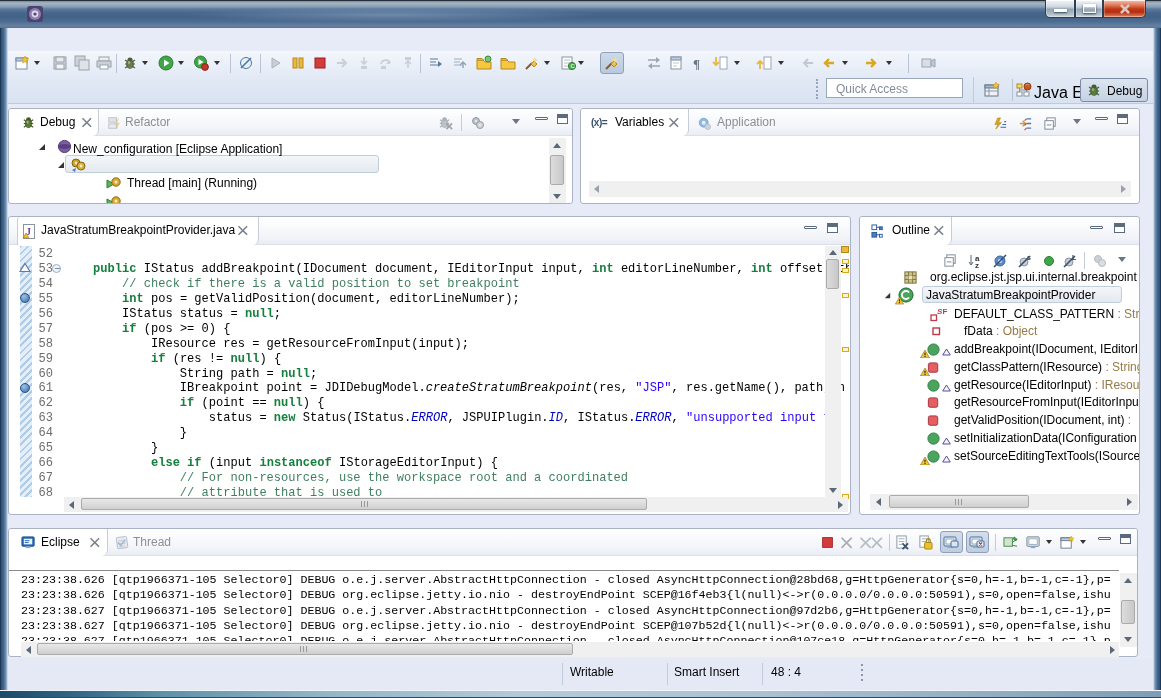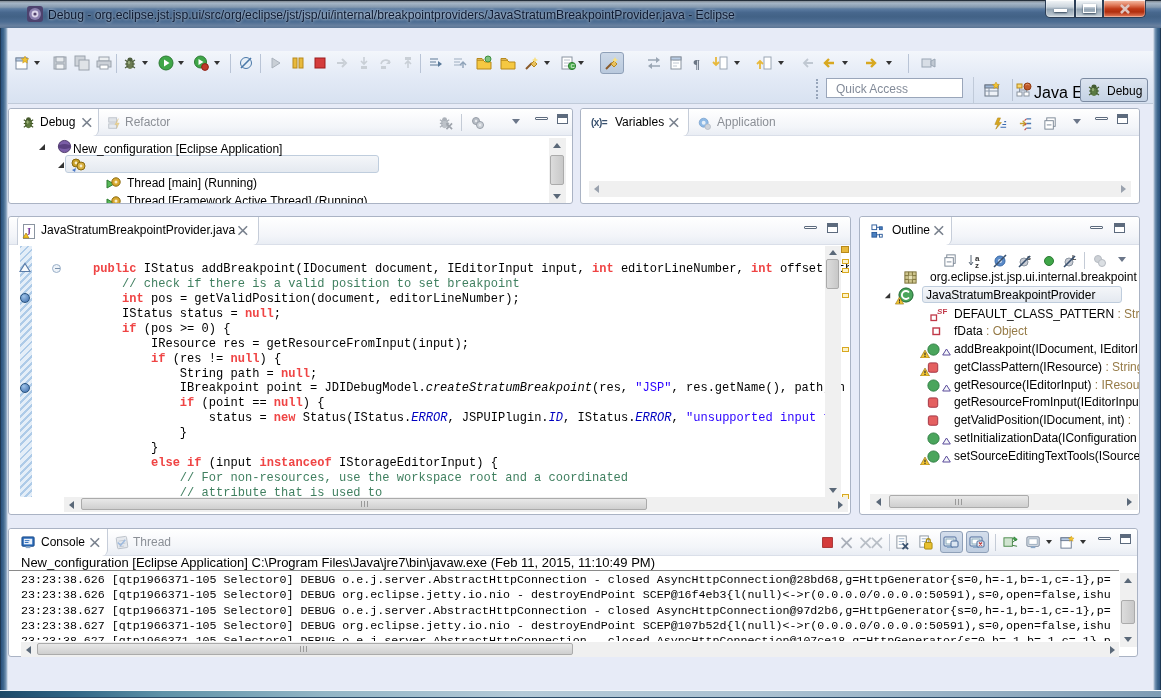--- a/index.html
+++ b/index.html
@@ -58,42 +58,41 @@
 
 .sb { background:#f0f0f0; position:absolute; }
 .sbthumb { position:absolute; background:linear-gradient(90deg,#dcdcdc,#c8c8c8); border:1px solid #ababab; border-radius:2px; }
 .sbthumbh { position:absolute; background:linear-gradient(180deg,#e8e8e8,#cfcfcf); border:1px solid #ababab; border-radius:2px; }
 .arr { position:absolute; width:0; height:0; }
 
 
 #lnums { position:absolute; left:2px; top:0; width:41px; text-align:right; color:#6d6d6d; font-family:"Liberation Mono",monospace; font-size:12.05px; line-height:14.94px; white-space:pre; }
 #code { position:absolute; left:54.2px; top:0; font-family:"Liberation Mono",monospace; font-size:12.05px; line-height:14.94px; white-space:pre; color:#000; }
 .ov { left:832px; width:7px; height:5px; background:#fdf3c8; border:1px solid #d8a820; }
-#code b { color:#ef4444; font-weight:bold; }
+#code b { color:#15803d; font-weight:bold; }
 #code .s { color:#2a00ff; }
 #code .c { color:#3f7f5f; }
 #code .sf { color:#0000c0; font-style:italic; }
 #code .sm { font-style:italic; }
 
 
 #conscap { position:absolute; left:21px; top:555px; font-size:13px; color:#000; white-space:nowrap; }
 #conslog { position:absolute; left:12px; top:1px; font-family:"Liberation Mono",monospace; font-size:11.65px; line-height:15.3px; white-space:pre; color:#000; }
 
 
 #statusbar { position:absolute; left:8px; top:659px; width:1145px; height:34px; background:#e4e9f5; color:#000; }
 .vline { position:absolute; top:4px; height:22px; width:1px; background:#c3cbdb; }
 
 .tree-sel { position:absolute; background:linear-gradient(180deg,#f4f6f9,#e4e9f0); border:1px solid #bfcddd; border-radius:3px; }
 </style>
 </head>
 <body>
 <div id="win">
 
   <div id="titlebar"></div>
-  <div id="titletext">Debug - org.eclipse.jst.jsp.ui/src/org/eclipse/jst/jsp/ui/internal/breakpointproviders/JavaStratumBreakpointProvider.java - Eclipse</div>
   <svg class="abs" style="left:26px;top:5px" width="18" height="18" viewBox="0 0 18 18">
       <rect x="1" y="1" width="16" height="16" rx="3" fill="#4d426e"></rect>
       <circle cx="9" cy="9" r="6" fill="#8a7fae"></circle>
       <circle cx="9" cy="9" r="3.4" fill="#dcd6ea"></circle>
       <circle cx="9" cy="9" r="1.6" fill="#55446e"></circle>
     </svg>
   <div class="winbtn" id="btnmin">
       <div style="position:absolute;left:8px;top:9px;width:13px;height:3px;background:#fff;box-shadow:0 1px 2px rgba(40,60,80,.9)"></div>
     </div>
   <div class="winbtn" id="btnmax">
@@ -344,21 +343,20 @@
         <path d="M2 5v8l7-4z" fill="#58b858" stroke="#2e7d32"></path>
         <circle cx="11" cy="7" r="4.2" fill="#d8a830" stroke="#8a6a10"></circle>
         <circle cx="11" cy="7" r="1.5" fill="#f8ecc8"></circle>
       </svg>
     <div class="abs" style="left:118px;top:67px;white-space:nowrap">Thread [main] (Running)</div>
     <svg class="abs" style="left:96px;top:84px" width="16" height="16" viewBox="0 0 16 16">
         <path d="M2 6v7l6-3.5z" fill="#58b858" stroke="#2e7d32"></path>
         <circle cx="11" cy="8" r="4.2" fill="#d8a830" stroke="#8a6a10"></circle>
         <circle cx="11" cy="8" r="1.5" fill="#f8ecc8"></circle>
       </svg>
-    <div class="abs" style="left:118px;top:85px;white-space:nowrap">Thread [Framework Active Thread] (Running)</div>
 
     <div class="sb" style="left:540px;top:29px;width:17px;height:66px">
       <div class="arr" style="left:4px;top:5px;border-left:4px solid transparent;border-right:4px solid transparent;border-bottom:5px solid #5a6878"></div>
       <div class="sbthumb" style="left:1px;top:17px;width:14px;height:30px"></div>
       <div class="arr" style="left:4px;bottom:5px;border-left:4px solid transparent;border-right:4px solid transparent;border-top:5px solid #5a6878"></div>
     </div>
   </div>
 
   <div class="panel" id="varsview" style="left:580px;top:108px;width:560px;height:96px">
     <div class="tabrow"></div>
@@ -407,20 +405,37 @@
     <div class="closex" style="left:229px;top:7px">⨉</div>
     <div class="vmin" style="left:795px;top:9px"></div>
     <div class="vmax" style="left:818px;top:6px"></div>
     <div class="abs" id="edbody" style="left:1px;top:29px;right:1px;bottom:1px;overflow:hidden">
       <div class="abs" style="left:10px;top:0;width:12px;height:251px;background:repeating-linear-gradient(135deg,#aecbe8 0 2px,#e4eef8 2px 5px)"></div>
       <svg class="abs" style="left:9px;top:16px" width="12" height="11" viewBox="0 0 12 11">
           <path d="M6 1.5L11 9.5H1z" fill="#f8fafc" stroke="#5a7ca8" stroke-width="1.2"></path>
         </svg>
       <div class="abs" style="left:10px;top:47px;width:10px;height:10px;border-radius:50%;background:radial-gradient(circle at 35% 30%,#9cc2e8,#3a6aaa);border:1px solid #28527e"></div>
       <div class="abs" style="left:10px;top:137px;width:10px;height:10px;border-radius:50%;background:radial-gradient(circle at 35% 30%,#9cc2e8,#3a6aaa);border:1px solid #28527e"></div>
+      <div id="lnums" style="top:1px">52
+53
+54
+55
+56
+57
+58
+59
+60
+61
+62
+63
+64
+65
+66
+67
+68</div>
       <div class="abs" style="left:42px;top:18px;width:9px;height:9px;border-radius:50%;border:1px solid #9ab0c8;background:#eef3f9">
           <div style="position:absolute;left:1.5px;top:3px;width:5px;height:1px;background:#7a92ac"></div>
         </div>
       <div id="code" style="top:1px">
     <b>public</b> IStatus addBreakpoint(IDocument document, IEditorInput input, <b>int</b> editorLineNumber, <b>int</b> offset) th
         <span class="c">// check if there is a valid position to set breakpoint</span>
         <b>int</b> pos = getValidPosition(document, editorLineNumber);
         IStatus status = <b>null</b>;
         <b>if</b> (pos &gt;= 0) {
             IResource res = getResourceFromInput(input);
@@ -536,21 +551,21 @@
             <text x="7" y="7" font-size="8" fill="#c03848" font-family="Liberation Sans, sans-serif" font-style="italic" font-weight="bold">S</text>
             <text x="12.5" y="7" font-size="8" fill="#c03848" font-family="Liberation Sans, sans-serif" font-weight="bold">F</text>
           </svg>
         </div>
         <div style="position:absolute;left:94px;top:90px;white-space:nowrap">DEFAULT_CLASS_PATTERN<span style="color:#957a46"> : String</span></div>
         <div style="position:absolute;left:66px;top:107px;width:22px;height:16px">
           <svg width="15" height="15" viewBox="0 0 15 15" style="position:absolute;left:5px;top:1px">
             <rect x="2" y="3" width="6.5" height="6.5" fill="#fff" stroke="#c03848" stroke-width="1.4"></rect>
           </svg>
         </div>
-        <div style="position:absolute;left:94px;top:107px;white-space:nowrap">fData<span style="color:#957a46"> : Object</span></div>
+        <div style="position:absolute;left:104px;top:107px;white-space:nowrap">fData<span style="color:#957a46"> : Object</span></div>
         <div style="position:absolute;left:66px;top:125px;width:22px;height:16px">
           <svg width="15" height="15" viewBox="0 0 16 16" style="position:absolute;left:0;top:1px">
             <circle cx="8" cy="7" r="6" fill="#4aa55c" stroke="#2e7d42"></circle>
           </svg>
           <svg width="10" height="9" viewBox="0 0 10 9" style="position:absolute;left:-6px;top:7px">
             <path d="M5 1l4.6 8H.4z" fill="#f2c431" stroke="#8a6a10" stroke-width=".6"></path>
             <rect x="4.4" y="3.6" width="1.2" height="2.6" fill="#333"></rect>
             <rect x="4.4" y="6.8" width="1.2" height="1.2" fill="#333"></rect>
           </svg>
           <svg width="9" height="8" viewBox="0 0 9 8" style="position:absolute;left:16px;top:6px">
@@ -628,21 +643,21 @@
 
   <div class="panel" id="console" style="left:8px;top:528px;width:1130px;height:129px">
     <div class="tabrow"></div>
     <div class="tab-sel" style="left:0;width:99px"></div>
     <svg class="abs" style="left:12px;top:6px" width="15" height="15" viewBox="0 0 16 16">
         <rect x="1" y="2" width="13" height="10" rx="1" fill="#2a6ab8" stroke="#1a4a88"></rect>
         <rect x="3" y="4" width="9" height="6" fill="#e8f0fa"></rect>
         <path d="M4 6h5M4 8h4" stroke="#2a6ab8"></path>
         <rect x="5" y="12" width="5" height="2" fill="#8aa8c8"></rect>
       </svg>
-    <div class="tabname" style="left:32px">Console</div>
+    <div class="tabname" style="left:32px">Eclipse</div>
     <div class="closex" style="left:81px;top:7px">⨉</div>
     <svg class="abs" style="left:106px;top:6px;opacity:.55" width="15" height="15" viewBox="0 0 16 16">
         <rect x="2" y="2" width="11" height="12" rx="1" fill="#d8dde4" stroke="#8a94a0" transform="rotate(-8 8 8)"></rect>
         <path d="M4 6h7M4 9h7M4 12h5" stroke="#9aa4b0" transform="rotate(-8 8 8)"></path>
         <path d="M3 8l3 3 5-6" stroke="#5a8ac8" stroke-width="1.6" fill="none"></path>
       </svg>
     <div class="tabgray" style="left:124px">Thread</div>
     <svg class="abs" style="left:812px;top:7px" width="13" height="13" viewBox="0 0 16 16">
         <rect x="2" y="2" width="12" height="12" fill="#d43c3c" stroke="#9c1c1c"></rect>
       </svg>
@@ -702,26 +717,34 @@
       <div class="arr" style="left:4px;bottom:5px;border-left:4px solid transparent;border-right:4px solid transparent;border-top:5px solid #5a6878"></div>
     </div>
 
     <div class="sb" style="left:12px;top:113px;width:1098px;height:15px">
       <div class="arr" style="left:5px;top:4px;border-top:4px solid transparent;border-bottom:4px solid transparent;border-right:5px solid #5a6878"></div>
       <div class="sbthumbh" style="left:16px;top:1px;width:536px;height:12px"></div>
       <div class="abs" style="left:282px;top:4px;width:1px;height:6px;border-left:1px solid #9a9a9a;box-shadow:3px 0 0 #9a9a9a,-3px 0 0 #9a9a9a"></div>
       <div class="arr" style="right:4px;top:4px;border-top:4px solid transparent;border-bottom:4px solid transparent;border-left:5px solid #5a6878"></div>
     </div>
   </div>
-  <div id="conscap">New_configuration [Eclipse Application] C:\Program Files\Java\jre7\bin\javaw.exe (Feb 11, 2015, 11:10:49 PM)</div>
   <div class="abs" style="left:9px;top:570px;width:1110px;height:1px;background:#8a8a8a"></div>
   <div class="abs" style="left:9px;top:571px;width:1109px;height:70px;overflow:hidden">
       <div id="conslog">23:23:38.626 [qtp1966371-105 Selector0] DEBUG o.e.j.server.AbstractHttpConnection - closed AsyncHttpConnection@28bd68,g=HttpGenerator{s=0,h=-1,b=-1,c=-1},p=
 23:23:38.626 [qtp1966371-105 Selector0] DEBUG org.eclipse.jetty.io.nio - destroyEndPoint SCEP@16f4eb3{l(null)&lt;-&gt;r(0.0.0.0/0.0.0.0:50591),s=0,open=false,ishu
 23:23:38.627 [qtp1966371-105 Selector0] DEBUG o.e.j.server.AbstractHttpConnection - closed AsyncHttpConnection@97d2b6,g=HttpGenerator{s=0,h=-1,b=-1,c=-1},p=
 23:23:38.627 [qtp1966371-105 Selector0] DEBUG org.eclipse.jetty.io.nio - destroyEndPoint SCEP@107b52d{l(null)&lt;-&gt;r(0.0.0.0/0.0.0.0:50591),s=0,open=false,ishu
 23:23:38.627 [qtp1966371-105 Selector0] DEBUG o.e.j.server.AbstractHttpConnection - closed AsyncHttpConnection@107ce18,g=HttpGenerator{s=0,h=-1,b=-1,c=-1},p</div>
     </div>
 
+  <div id="statusbar">
+    <div class="vline" style="left:554px"></div>
+    <span class="abs" style="left:562px;top:6px">Writable</span>
+    <div class="vline" style="left:659px"></div>
+    <span class="abs" style="left:666px;top:6px">Smart Insert</span>
+    <div class="vline" style="left:754px"></div>
+    <span class="abs" style="left:763px;top:6px">48 : 4</span>
+    <div class="abs" style="left:853px;top:5px;width:2px;height:2px;background:#8a96aa;box-shadow:0 5px 0 #8a96aa,0 10px 0 #8a96aa,0 15px 0 #8a96aa"></div>
+  </div>
   <div id="borderL"></div>
     <div id="borderR"></div>
     <div id="borderB"></div>
 </div>
 
 </body></html>

